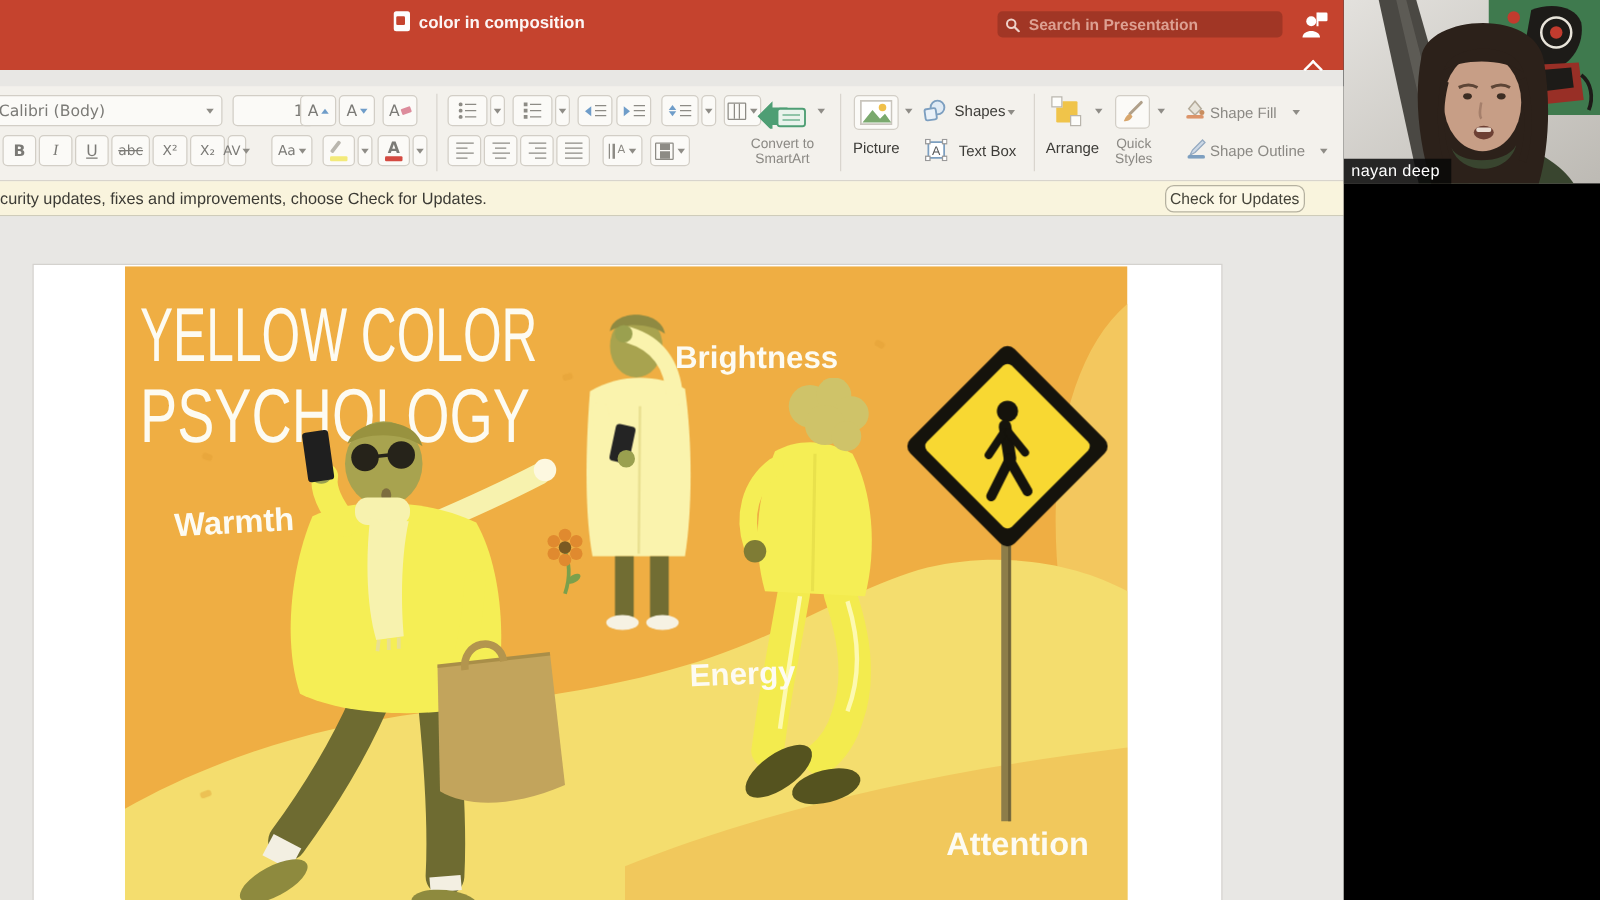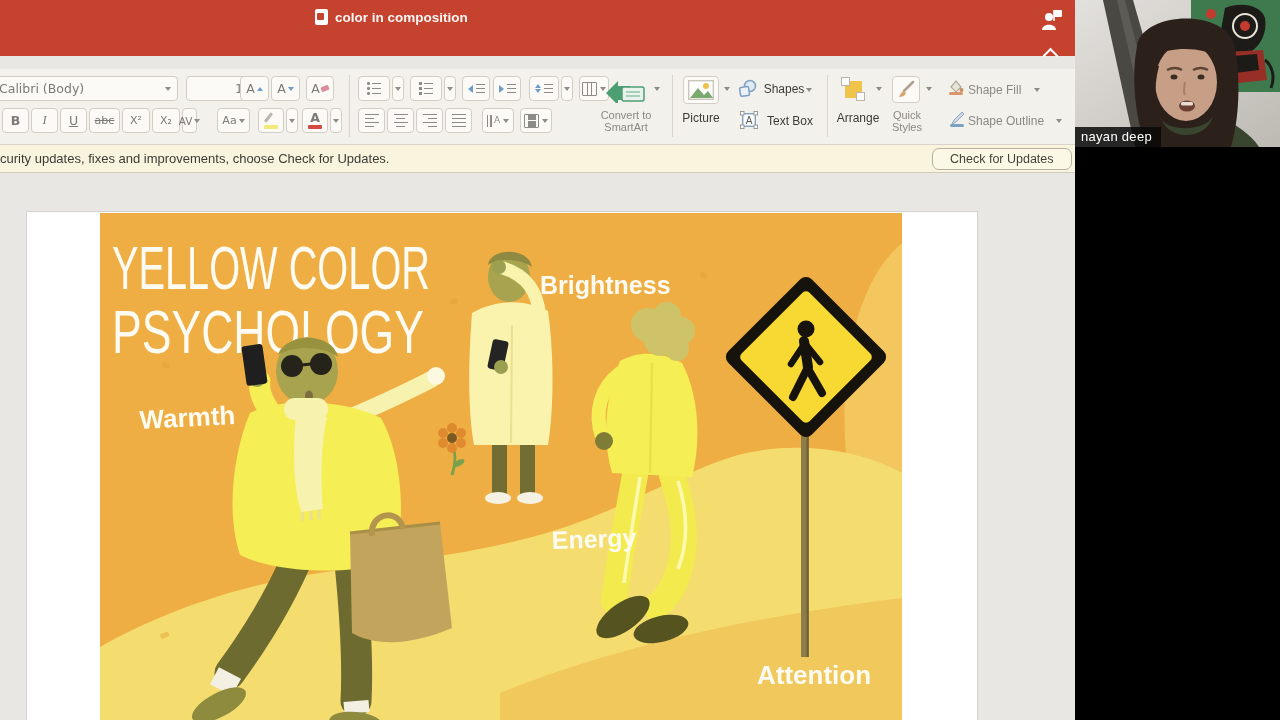--- a/index.html
+++ b/index.html
@@ -36,21 +36,21 @@
   .tri-l{width:0;height:0;border-top:4px solid transparent;border-bottom:4px solid transparent;border-right:5px solid #6f9dc9;}
   .tri-r{width:0;height:0;border-top:4px solid transparent;border-bottom:4px solid transparent;border-left:5px solid #6f9dc9;}
   .colbox{width:13px;height:12px;border:1.5px solid #8d8b85;border-radius:1px;display:flex;}
   .colbox i{flex:1;border-right:1.5px solid #8d8b85;} .colbox i:last-child{border-right:none;}
   .hl-bar{position:absolute;left:5px;bottom:3px;width:14px;height:4px;background:#f3ea7a;border-radius:1px;}
   .fc-bar{position:absolute;left:5px;bottom:3px;width:14px;height:4px;background:#d44a41;border-radius:1px;}
   .pen{position:absolute;left:8px;top:3px;width:3px;height:11px;background:#b9b6ae;transform:rotate(38deg);border-radius:1px;}
   
   .notif{position:absolute;left:0;top:145px;width:1075px;height:28px;background:#f9f4dd;border-bottom:1px solid #cfccba;box-sizing:border-box;}
   .notif .msg{position:absolute;left:0;top:6px;font-size:13px;color:#3c3b35;}
-  .notif .act{position:absolute;left:932px;top:3px;height:20px;padding:0 17px;border:1px solid #b5b1a0;border-radius:7px;background:#fcf8e6;font-size:12.5px;color:#45443a;display:flex;align-items:center;}
+  .notif .act{position:absolute;left:932px;top:3px;height:20px;padding:0 3px;border:1px solid #b5b1a0;border-radius:7px;background:#fcf8e6;font-size:12.5px;color:#45443a;display:flex;align-items:center;}
   
   .workspace{position:absolute;left:0;top:173px;width:1075px;height:547px;background:#e8e7e4;}
   .slide{position:absolute;left:27px;top:39px;width:950px;height:540px;background:#fff;box-shadow:0 0 0 1px #d4d2ce;}
   .illus{position:absolute;left:73px;top:1px;width:802px;height:539px;}
   
   .video-panel{position:absolute;left:1075px;top:0;width:205px;height:720px;background:#000;}
   .webcam{position:absolute;left:0;top:0;width:205px;height:147px;overflow:hidden;}
   .nametag{position:absolute;left:0;bottom:0;background:rgba(8,8,8,.85);color:#fff;font-size:13px;padding:2px 9px 3px 6px;letter-spacing:.3px;}
   .icon-svg{display:block;}
 </style>
@@ -58,20 +58,27 @@
 <body>
 
 <div id="app">
 
   <div class="pp">
 
     <div class="titlebar">
       <div class="doc-title-wrap">
         <span class="doc-icon"></span>
         <span class="doc-title">color in composition</span>
+      </div>
+      <div class="searchbox">
+        <svg class="icon-svg" width="12" height="12" viewBox="0 0 12 12">
+            <circle cx="5" cy="5" r="3.4" fill="none" stroke="#efd2ca" stroke-width="1.6"></circle>
+            <line x1="7.6" y1="7.6" x2="11" y2="11" stroke="#efd2ca" stroke-width="1.8" stroke-linecap="round"></line>
+          </svg>
+        <input type="text" placeholder="Search in Presentation" style="">
       </div>
       <svg class="presenter icon-svg" width="24" height="24" viewBox="0 0 24 24">
           <circle cx="9" cy="9" r="4" fill="#fff"></circle>
           <path d="M2,22 C2,15 16,15 16,22 Z" fill="#fff"></path>
           <rect x="14" y="2" width="8" height="7" fill="#fff" rx="1"></rect>
           <line x1="14" y1="2" x2="14" y2="13" stroke="#fff" stroke-width="1.6"></line>
         </svg>
       <div class="share">
         <svg class="icon-svg" width="17" height="14" viewBox="0 0 17 14">
             <circle cx="6" cy="4" r="3" fill="#fff"></circle>

